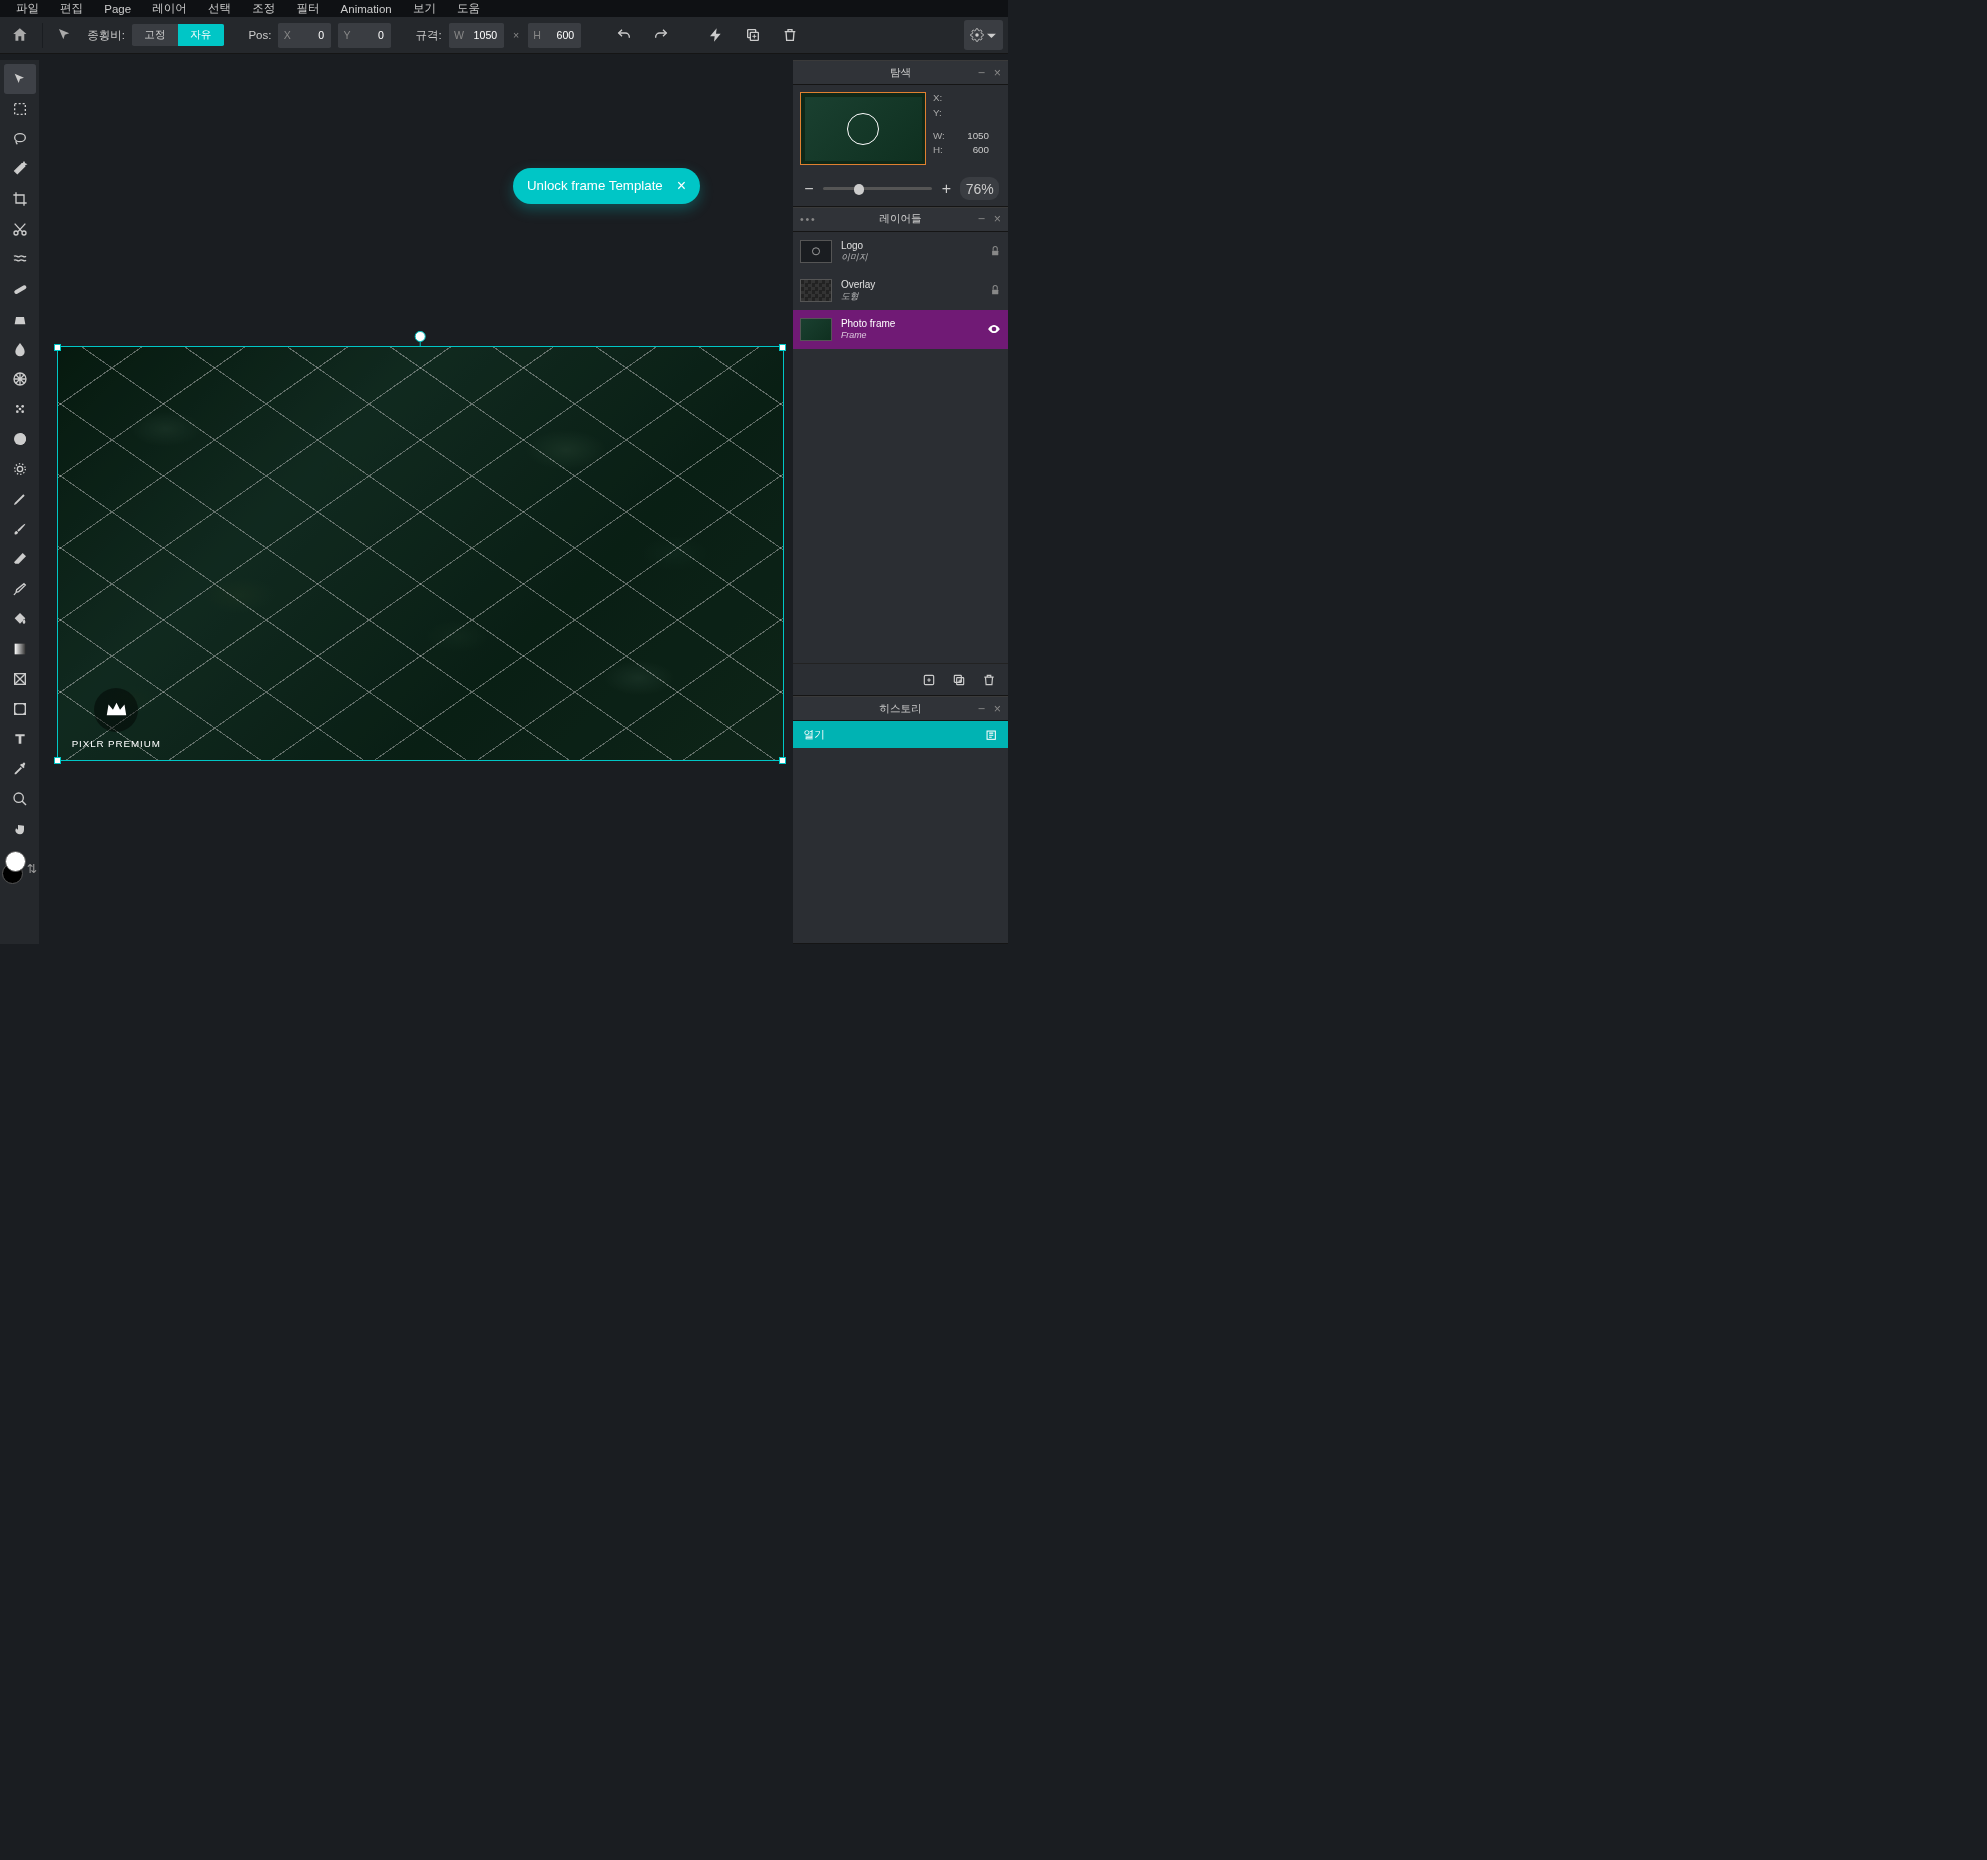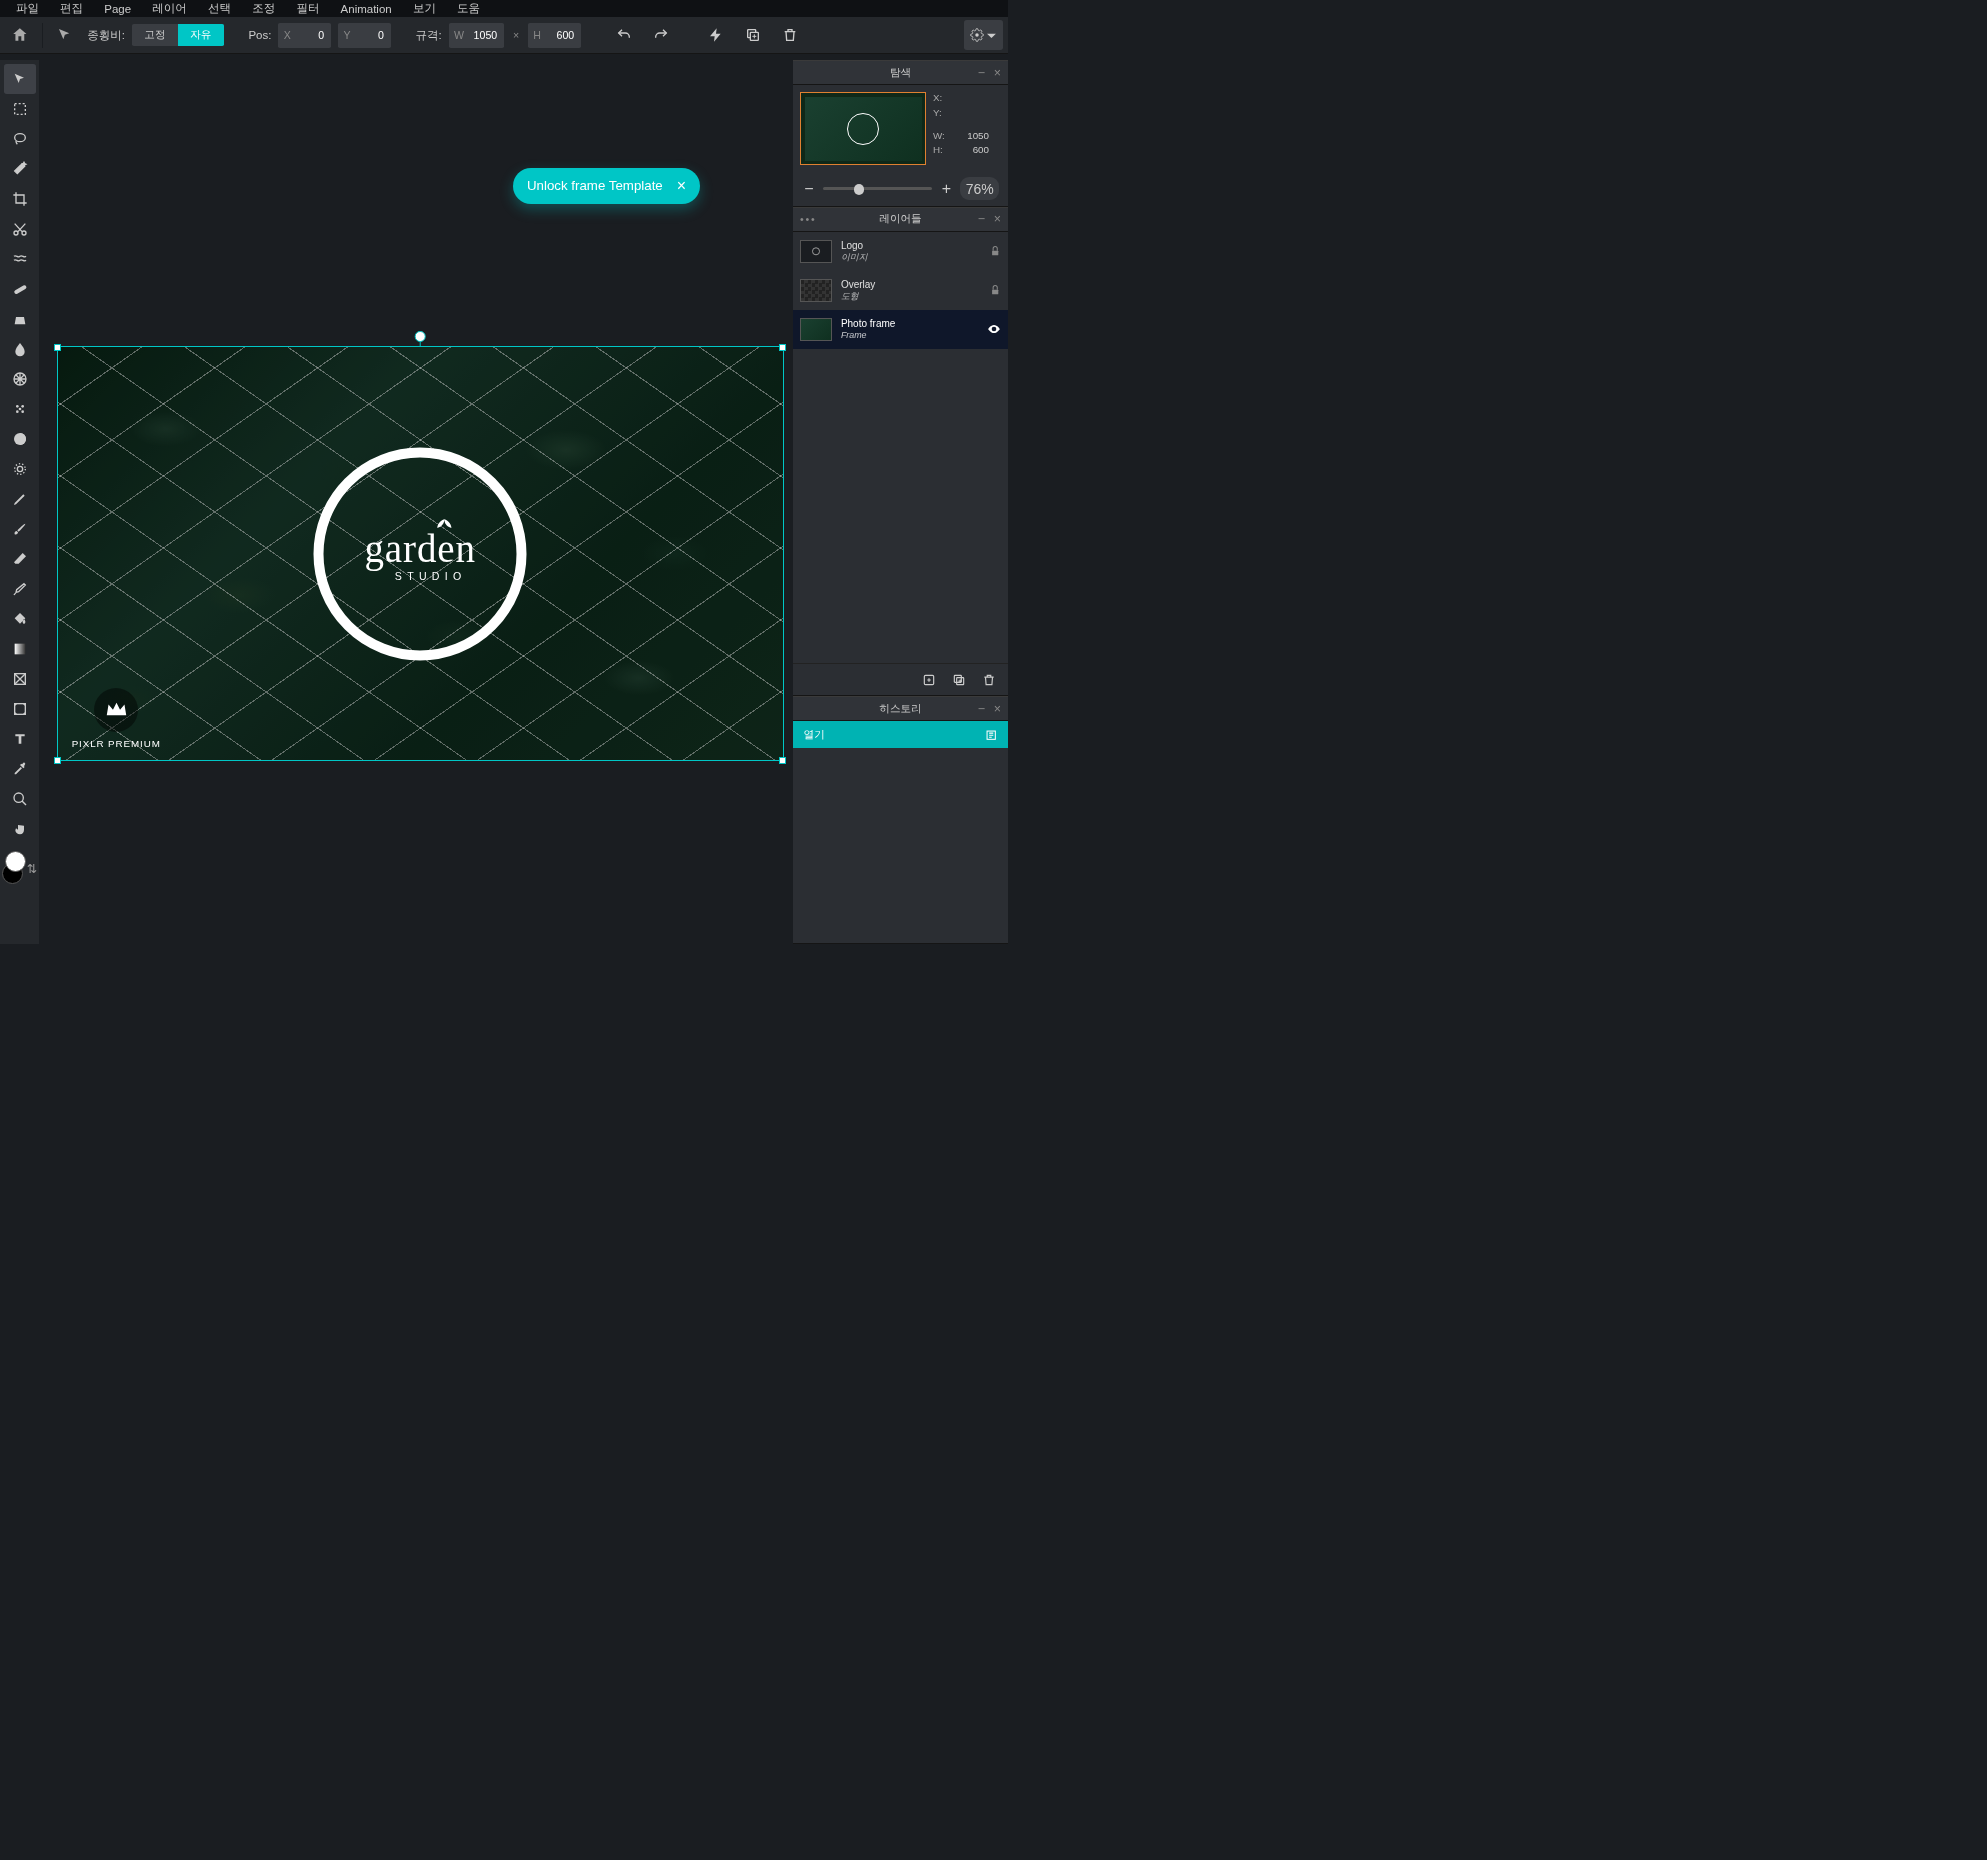--- a/index.html
+++ b/index.html
@@ -90,21 +90,21 @@
 .nav-row .v { color:#ccc; text-align:right; width:35px; }
 
 .zoom-row { display:flex; align-items:center; gap:7px; padding:5.3px 8.9px; }
 .zoom-btn { color:#ccc; font-size:16px; cursor:pointer; width:14px; text-align:center; }
 .zoom-slider { flex:1; height:2.7px; background:#555; position:relative; border-radius:1.8px; }
 .zoom-thumb { position:absolute; left:28%; top:-3.5px; width:10.6px; height:10.6px; background:#ccc; border-radius:50%; }
 .zoom-val { background:#3a3d42; color:#ccc; font-size:14px; padding:3.5px 5.3px; border-radius:9px; min-width:34px; text-align:center; }
 
 .layers-body { padding:0; }
 .layer-row { height:39px; display:flex; align-items:center; padding:0 7px; gap:8.9px; position:relative; cursor:pointer; }
-.layer-row.selected { background:#0f172a; color:#fff; }
+.layer-row.selected { background:#701a75; color:#fff; }
 .layer-thumb { width:32px; height:23px; background:#1a1d21; border:0.9px solid #555; display:flex; align-items:center; justify-content:center; font-size:8.9px; }
 .layer-info { display:flex; flex-direction:column; line-height:1.2; }
 .layer-name { font-size:10px; }
 .layer-type { font-size:8.9px; font-style:italic; opacity:0.75; }
 .layer-lock { margin-left:auto; color:#888; }
 .layer-row.selected .layer-lock, .layer-row.selected .layer-eye { color:#fff; }
 .layer-eye { margin-left:auto; }
 .layers-actions { height:32px; display:flex; align-items:center; justify-content:flex-end; gap:8.9px; padding:0 8.9px; border-top:0.9px solid #222; }
 .layers-actions .icon-btn { width:21px; height:21px; }
 .layers-flex { flex:1; overflow:auto; }
@@ -373,28 +373,20 @@
 <div class="workspace">
   <div class="unlock-pill">
     <span>Unlock frame Template</span>
     <span class="unlock-close">×</span>
   </div>
   <div class="canvas-wrap">
     <div class="canvas">
       <div class="leaves-texture"></div>
       <div class="darkoverlay"></div>
       <div class="grid-lines"></div>
-      <div class="logo-circle">
-        <div class="logo-main">garden
-          <svg class="logo-leaf" viewBox="0 0 20 14" fill="#fff">
-              <path d="M2 12C2 6 8 2 10 2c0 4-2 8-8 10zM18 12c0-6-6-10-8-10 0 4 2 8 8 10z"></path>
-            </svg>
-        </div>
-        <div class="logo-sub">STUDIO</div>
-      </div>
       <div class="premium-badge">
         <div class="crown">
           <svg width="23" height="17.7" viewBox="0 0 26 20" fill="#fff">
               <path d="M2 16L4 4l5 6 4-8 4 8 5-6 2 12z"></path>
             </svg>
         </div>
         <div class="premium-text">PIXLR PREMIUM</div>
       </div>
     </div>
     <div class="selection">

